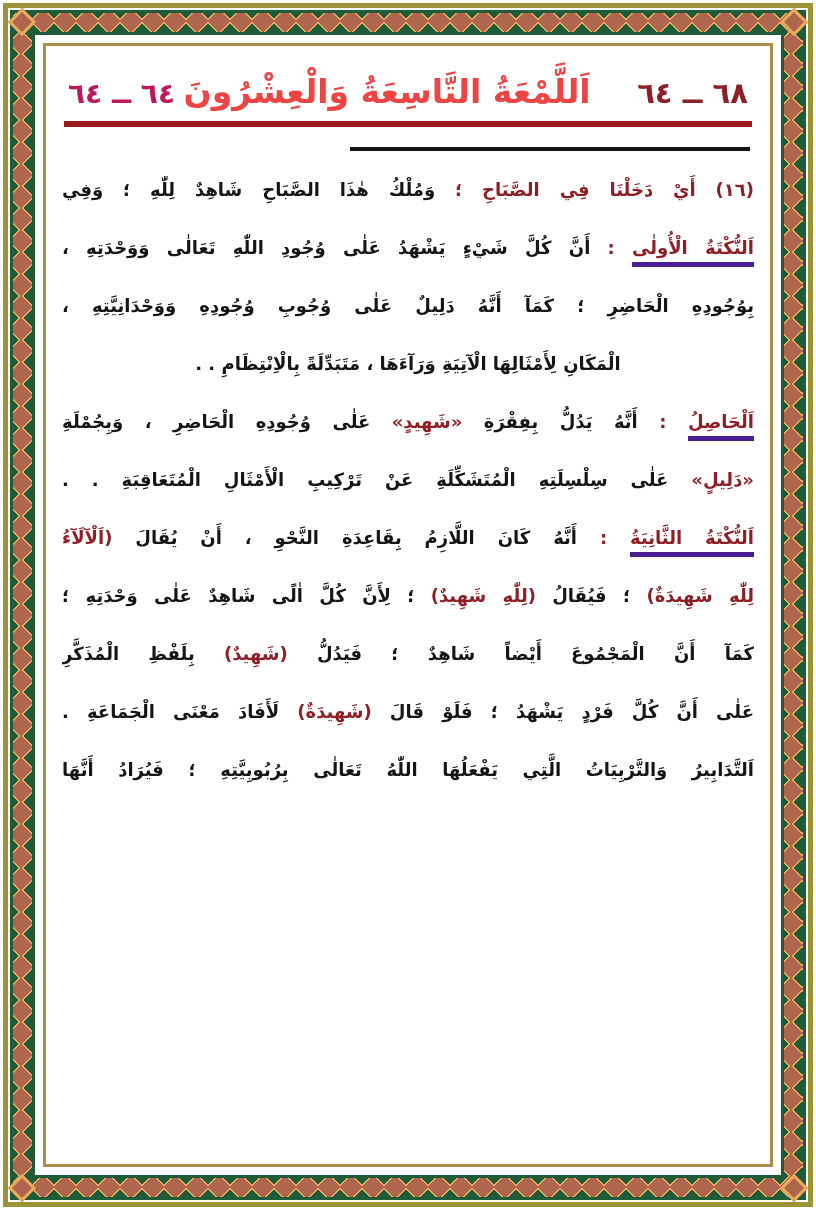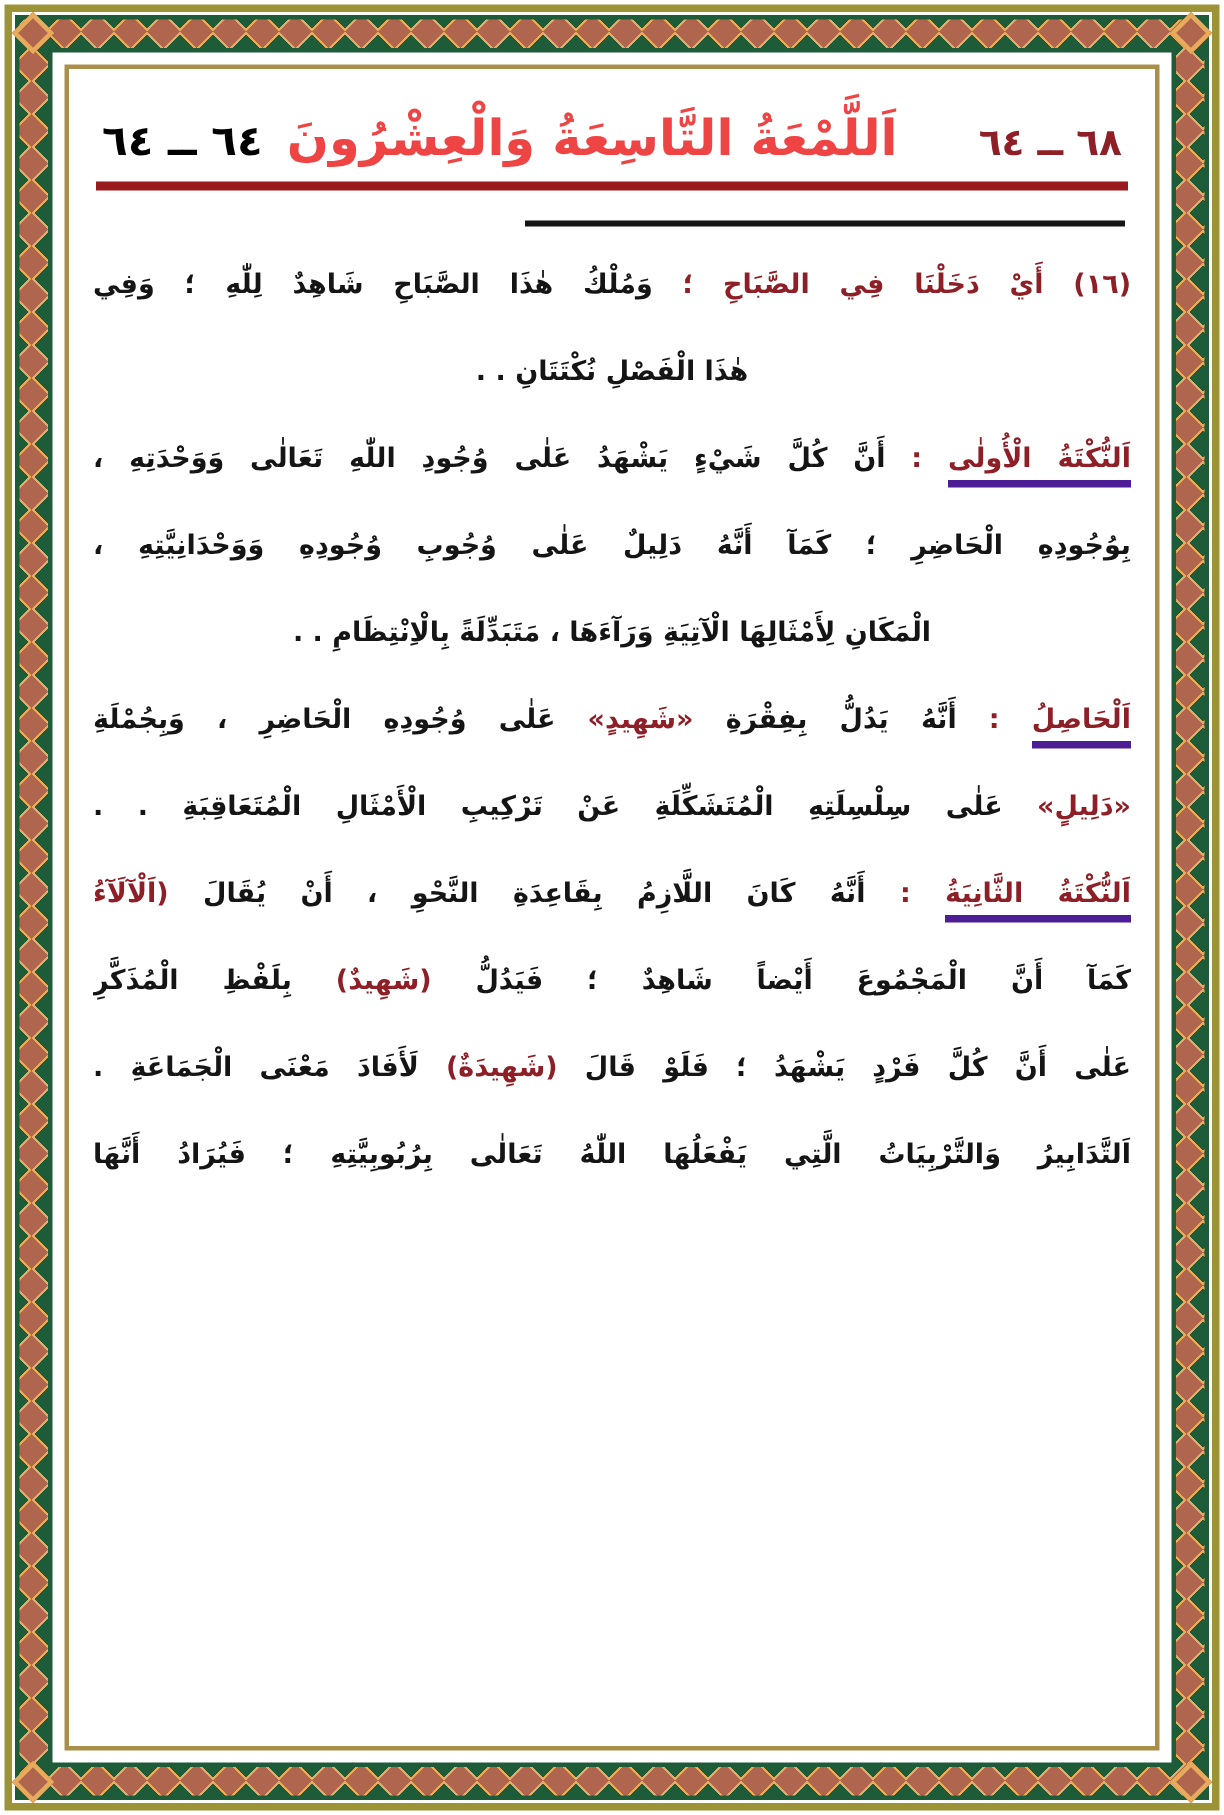--- a/index.html
+++ b/index.html
@@ -23,23 +23,23 @@
   .b5 { height:100%; background:#ffffff; border:3px solid #a98f4a; padding:0 14px; overflow:hidden; }
 
   .corner { position:absolute; width:20px; height:20px; background:#b0654e;
             border:3px solid #e8ab5c; transform:rotate(45deg); }
   .corner.tl { top:2px;  left:2px; }  .corner.tr { top:2px;  right:2px; }
   .corner.bl { bottom:2px; left:2px; } .corner.br { bottom:2px; right:2px; }
 
   
   .header { display:flex; justify-content:space-between; align-items:baseline;
             margin:26px 8px 0 8px; font-weight:bold; }
-  .pagenums { color:#8e1f26; font-size:25px; letter-spacing:1px;margin-left:38px; }
+  .pagenums { color:#8e1f26; font-size:29px; letter-spacing:1px;margin-left:38px; }
   .title    { color:#ef4444; font-size:33px; }
-  .ghost    { color:#000000; font-size:28px; letter-spacing:1px; }
+  .ghost    { color:#be185d; font-size:28px; letter-spacing:1px; }
 
   .double-rule { height:3px; border-top:3px solid #9a1b1e; border-bottom:3px solid #9a1b1e;
                  margin:10px 4px 0 4px; }
 
   
   .quote { margin:26px 2px 0 2px; font-size:27px; font-weight:bold; color:#151515;
            line-height:1.8; text-align:justify; text-align-last:justify; }
 
   .fn-sep { width:400px; height:4px; background:#151515; margin:20px 6px 10px auto; }
 
@@ -72,27 +72,27 @@
               <div class="ghost">٦٤ ــ ٦٤</div>
             </div>
 
             <div class="double-rule"></div>
 
 
             <div class="fn-sep"></div>
 
             <div class="footnote" id="footnote">
                 <div class="fline"><span class="seg r">(١٦) أَيْ دَخَلْنَا فِي الصَّبَاحِ ؛ </span><span class="seg b">وَمُلْكُ هٰذَا الصَّبَاحِ شَاهِدٌ لِلّٰهِ ؛ وَفِي</span></div>
-                <div class="fline center"><span class="seg b">هٰذَا الْفَصْلِ نُكْتَتَانِ . .</span></div>
                 <div class="fline"><span class="seg ru">اَلنُّكْتَةُ الْأُولٰى</span><span class="seg r"> : </span><span class="seg b">أَنَّ كُلَّ شَيْءٍ يَشْهَدُ عَلٰى وُجُودِ اللّٰهِ تَعَالٰى وَوَحْدَتِهِ ،</span></div>
                 <div class="fline"><span class="seg b">بِوُجُودِهِ الْحَاضِرِ ؛ كَمَآ أَنَّهُ دَلِيلٌ عَلٰى وُجُوبِ وُجُودِهِ وَوَحْدَانِيَّتِهِ ،</span></div>
                 <div class="fline center"><span class="seg b">الْمَكَانِ لِأَمْثَالِهَا الْآتِيَةِ وَرَآءَهَا ، مَتَبَدِّلَةً بِالْاِنْتِظَامِ . .</span></div>
                 <div class="fline"><span class="seg ru">اَلْحَاصِلُ</span><span class="seg r"> : </span><span class="seg b">أَنَّهُ يَدُلُّ بِفِقْرَةِ </span><span class="seg r">«شَهِيدٍ»</span><span class="seg b"> عَلٰى وُجُودِهِ الْحَاضِرِ ، وَبِجُمْلَةِ</span></div>
                 <div class="fline"><span class="seg r">«دَلِيلٍ»</span><span class="seg b"> عَلٰى سِلْسِلَتِهِ الْمُتَشَكِّلَةِ عَنْ تَرْكِيبِ الْأَمْثَالِ الْمُتَعَاقِبَةِ . .</span></div>
                 <div class="fline"><span class="seg ru">اَلنُّكْتَةُ الثَّانِيَةُ</span><span class="seg r"> : </span><span class="seg b">أَنَّهُ كَانَ اللَّازِمُ بِقَاعِدَةِ النَّحْوِ ، أَنْ يُقَالَ </span><span class="seg r">(اَلْآلَآءُ</span></div>
+                <div class="fline"><span class="seg r">لِلّٰهِ شَهِيدَةٌ)</span><span class="seg b"> ؛ فَيُقَالُ </span><span class="seg r">(لِلّٰهِ شَهِيدٌ)</span><span class="seg b"> ؛ لِأَنَّ كُلَّ اٰلًى شَاهِدٌ عَلٰى وَحْدَتِهِ ؛</span></div>
                 <div class="fline"><span class="seg b">كَمَآ أَنَّ الْمَجْمُوعَ أَيْضاً شَاهِدٌ ؛ فَيَدُلُّ </span><span class="seg r">(شَهِيدٌ)</span><span class="seg b"> بِلَفْظِ الْمُذَكَّرِ</span></div>
                 <div class="fline"><span class="seg b">عَلٰى أَنَّ كُلَّ فَرْدٍ يَشْهَدُ ؛ فَلَوْ قَالَ </span><span class="seg r">(شَهِيدَةٌ)</span><span class="seg b"> لَأَفَادَ مَعْنَى الْجَمَاعَةِ .</span></div>
                 <div class="fline"><span class="seg b">اَلتَّدَابِيرُ وَالتَّرْبِيَاتُ الَّتِي يَفْعَلُهَا اللّٰهُ تَعَالٰى بِرُبُوبِيَّتِهِ ؛ فَيُرَادُ أَنَّهَا</span></div>
               </div>
 
           </div>
         </div>
       </div>
     </div>
   </div>

